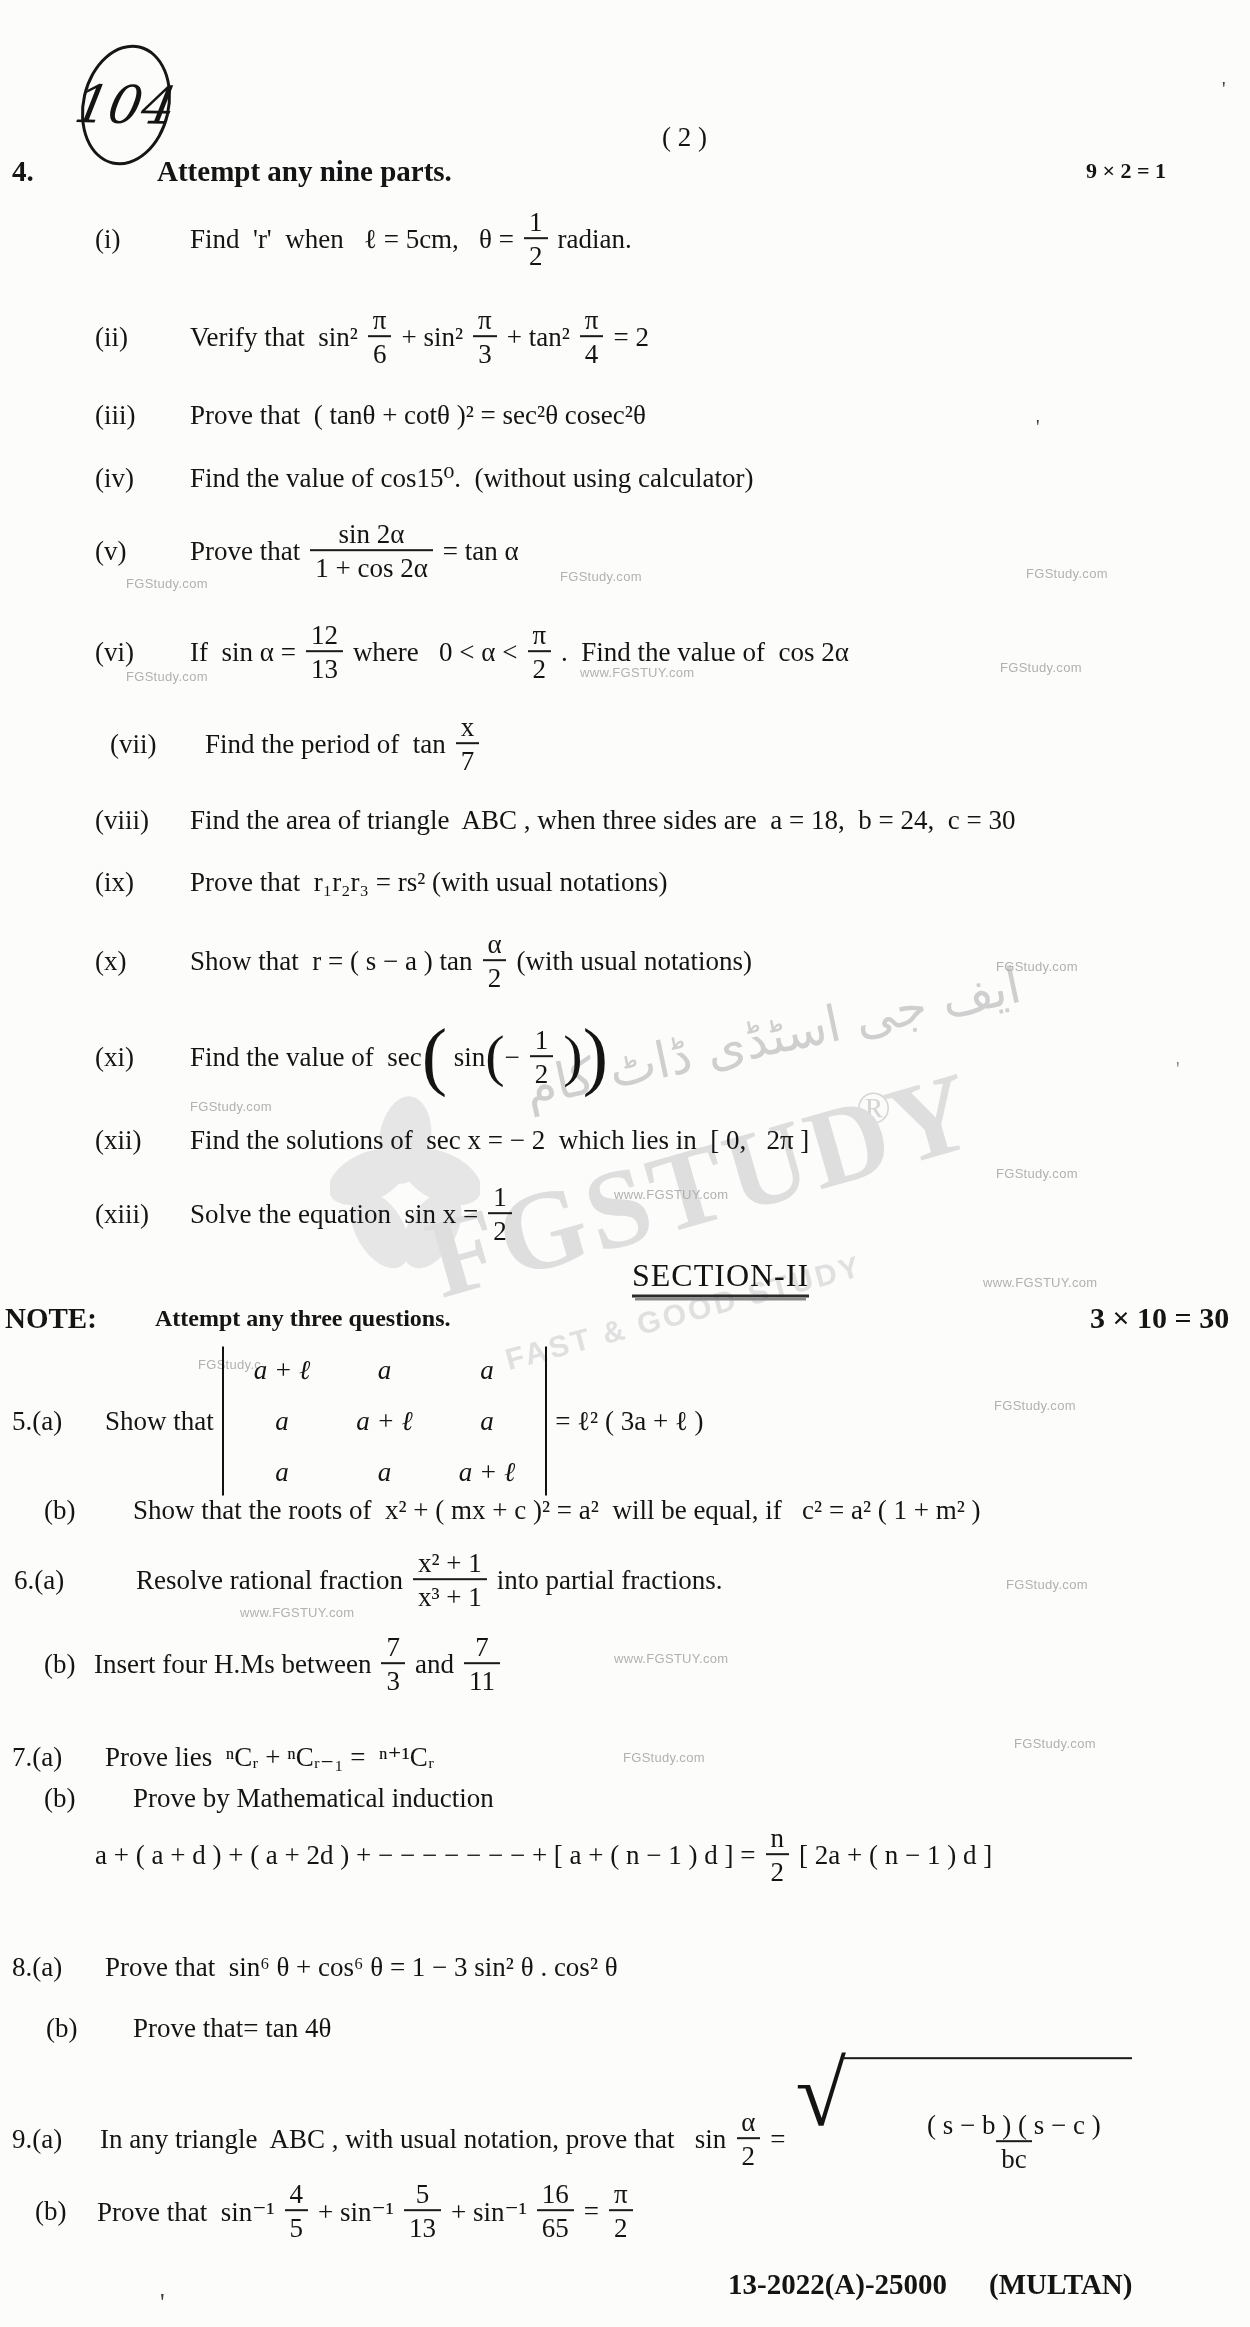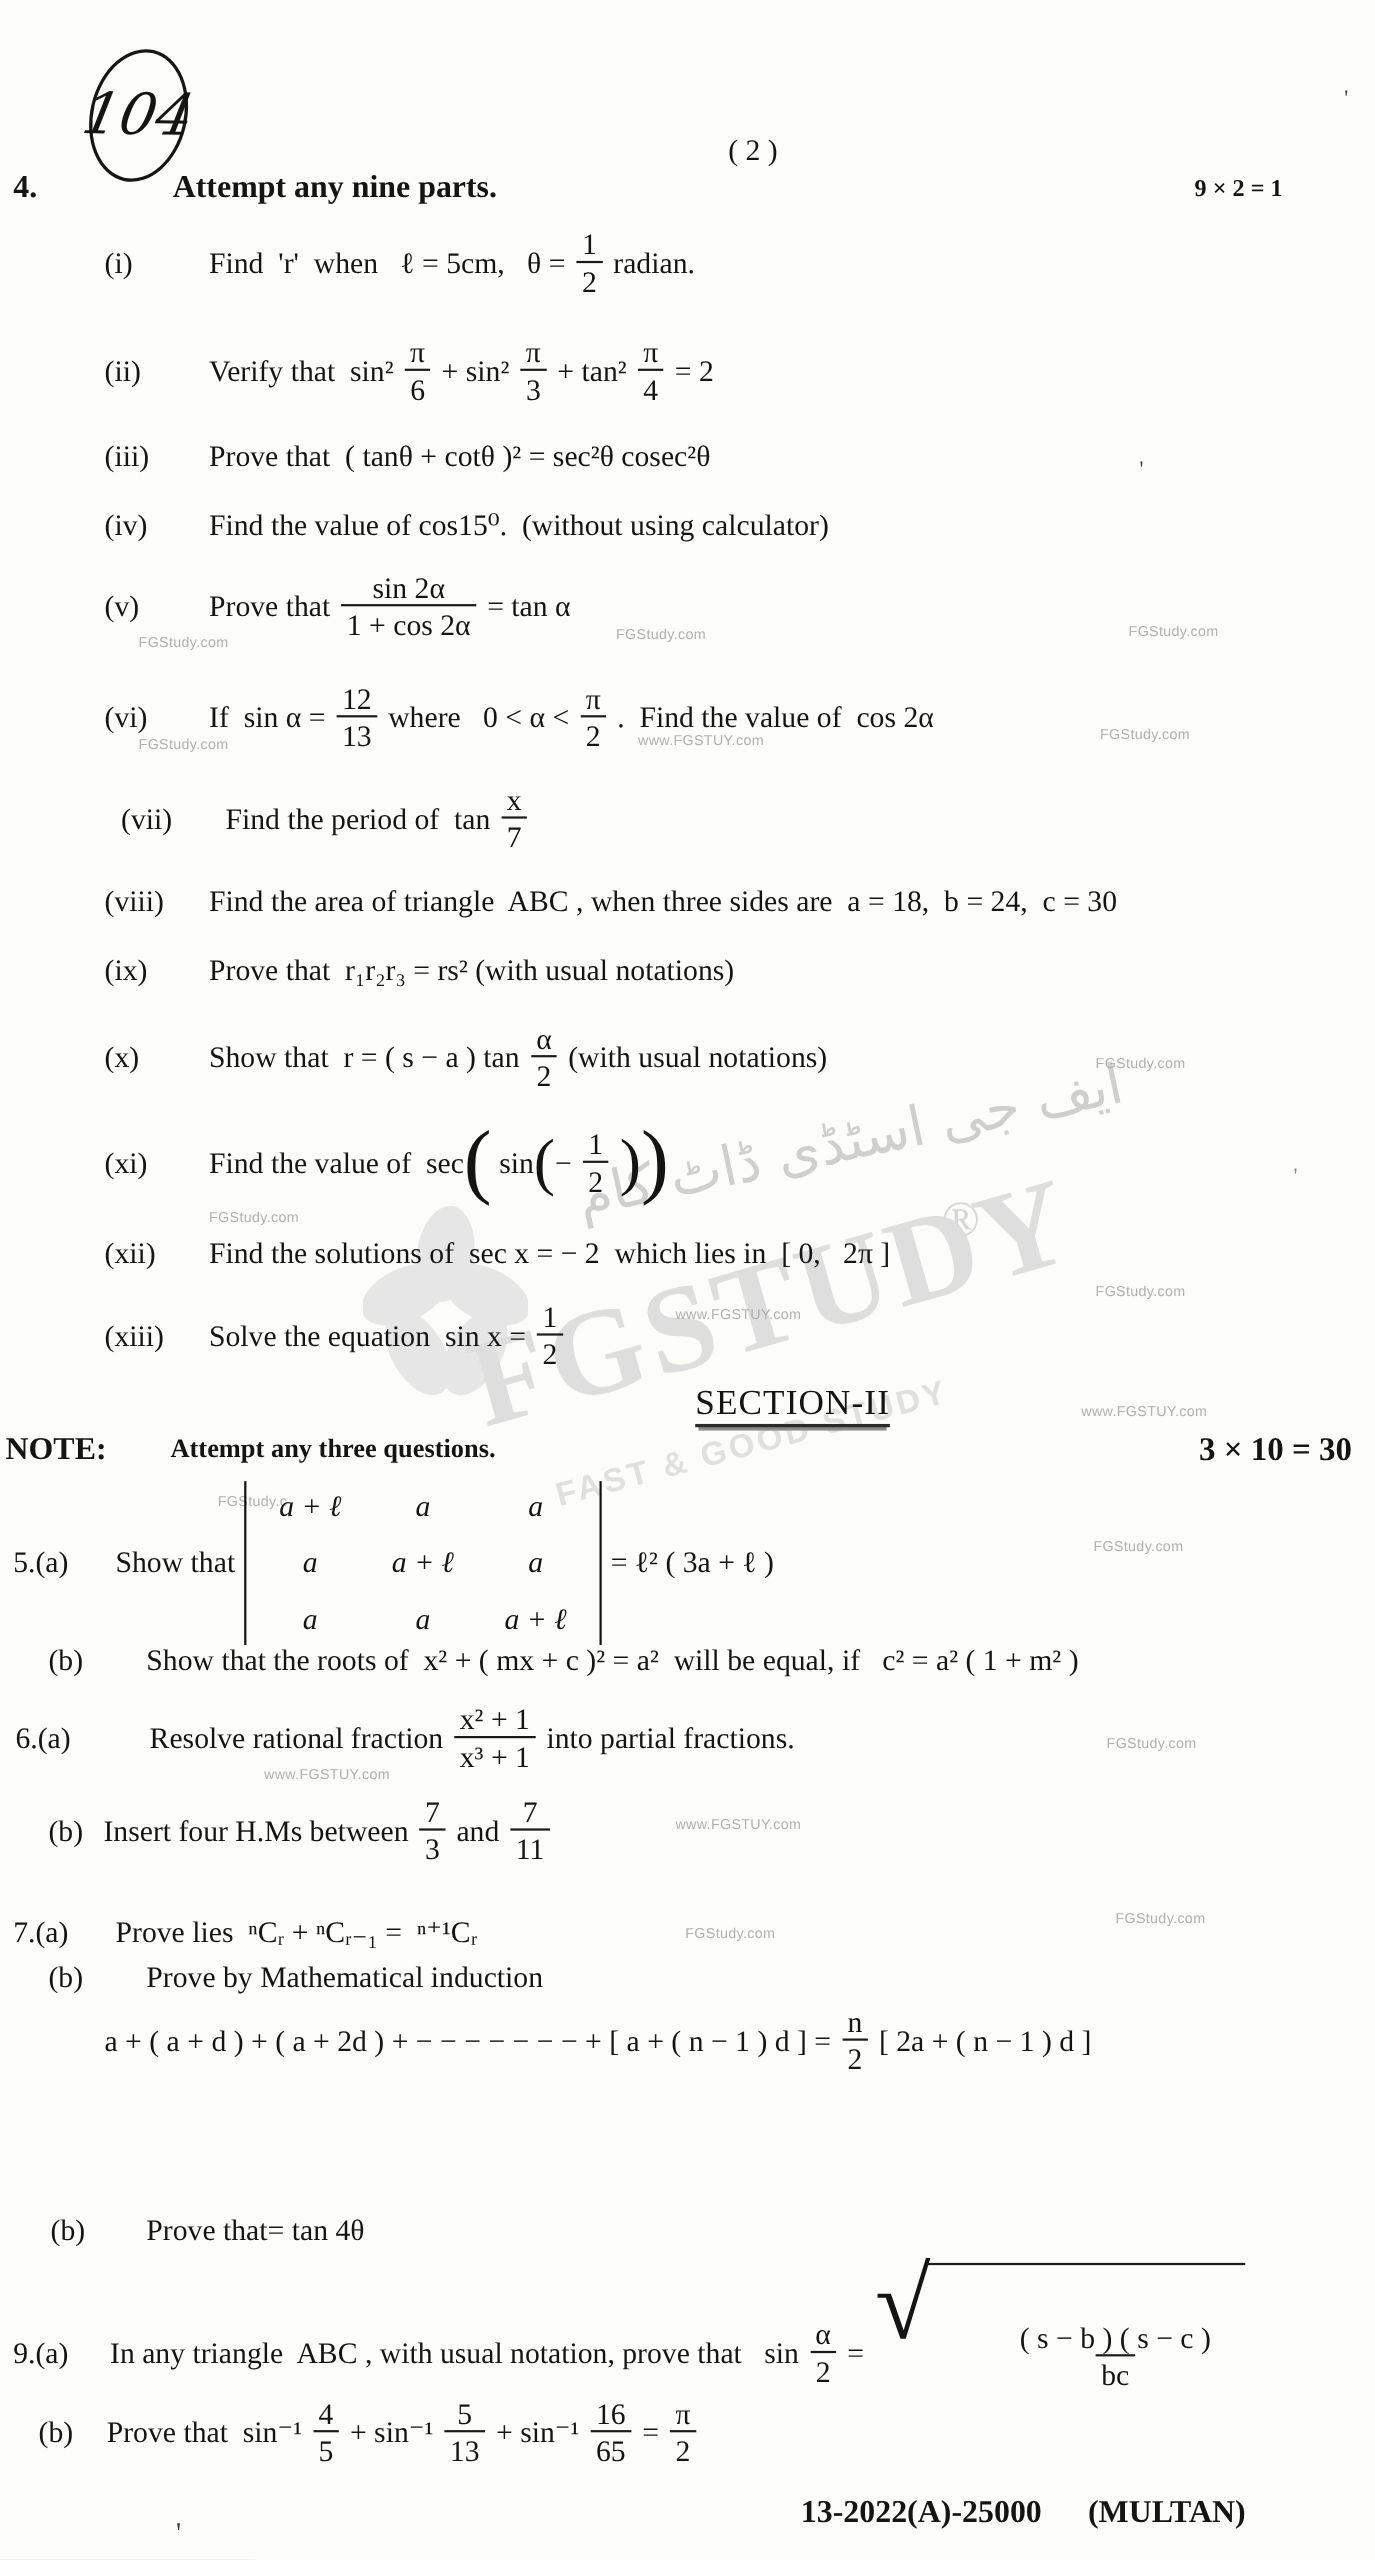--- a/index.html
+++ b/index.html
@@ -258,20 +258,24 @@
   <div class="line" style="left:44px;top:1798px">
     <span class="qnum" style="width:89px">(b)</span>
     <span class="t">Prove by Mathematical induction</span>
   </div>
   <div class="line" style="left:95px;top:1856px">
     <span class="t">a + ( a + d ) + ( a + 2d ) + − − − − − − − + [ a + ( n − 1 ) d ] =</span>
     <span class="frac"><span class="n">n</span><span class="d">2</span></span>
     <span class="t">[ 2a + ( n − 1 ) d ]</span>
   </div>
 
+  <div class="line" style="left:12px;top:1967px">
+    <span class="qnum" style="width:93px">8.(a)</span>
+    <span class="t">Prove that  sin⁶ θ + cos⁶ θ = 1 − 3 sin² θ . cos² θ</span>
+  </div>
   <div class="line" style="left:46px;top:2028px">
     <span class="qnum" style="width:87px">(b)</span>
     <span class="t">Prove that</span>
     <span class="t">= tan 4θ</span>
   </div>
 
   <div class="line" style="left:12px;top:2140px">
     <span class="qnum" style="width:88px">9.(a)</span>
     <span class="t">In any triangle  ABC , with usual notation, prove that   sin</span>
     <span class="frac"><span class="n">α</span><span class="d">2</span></span>

